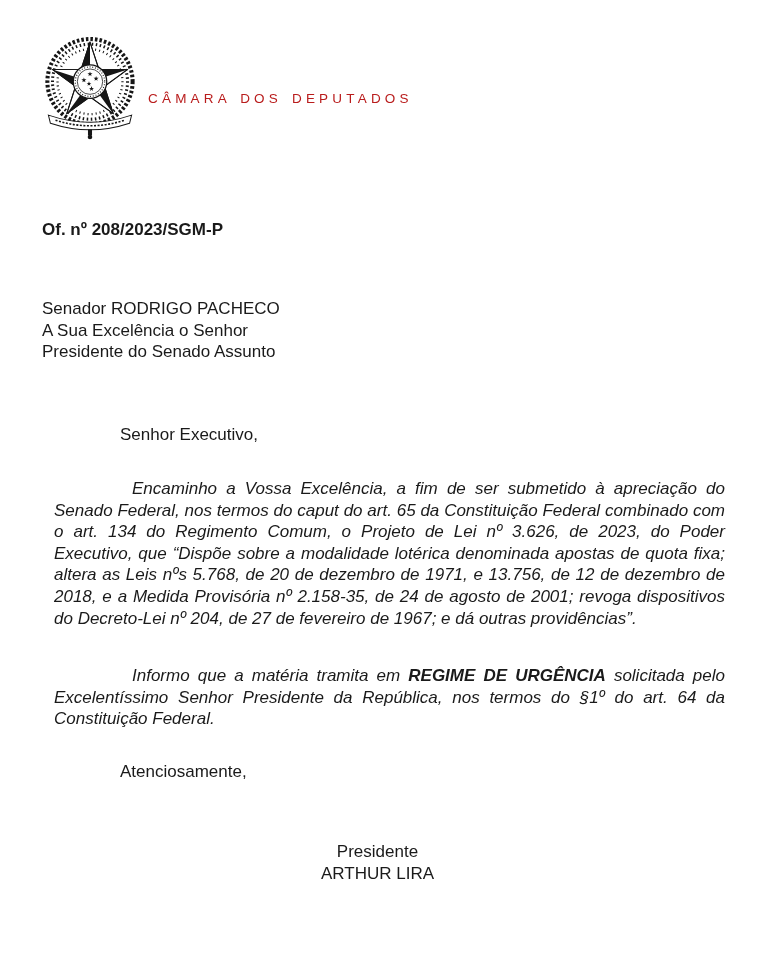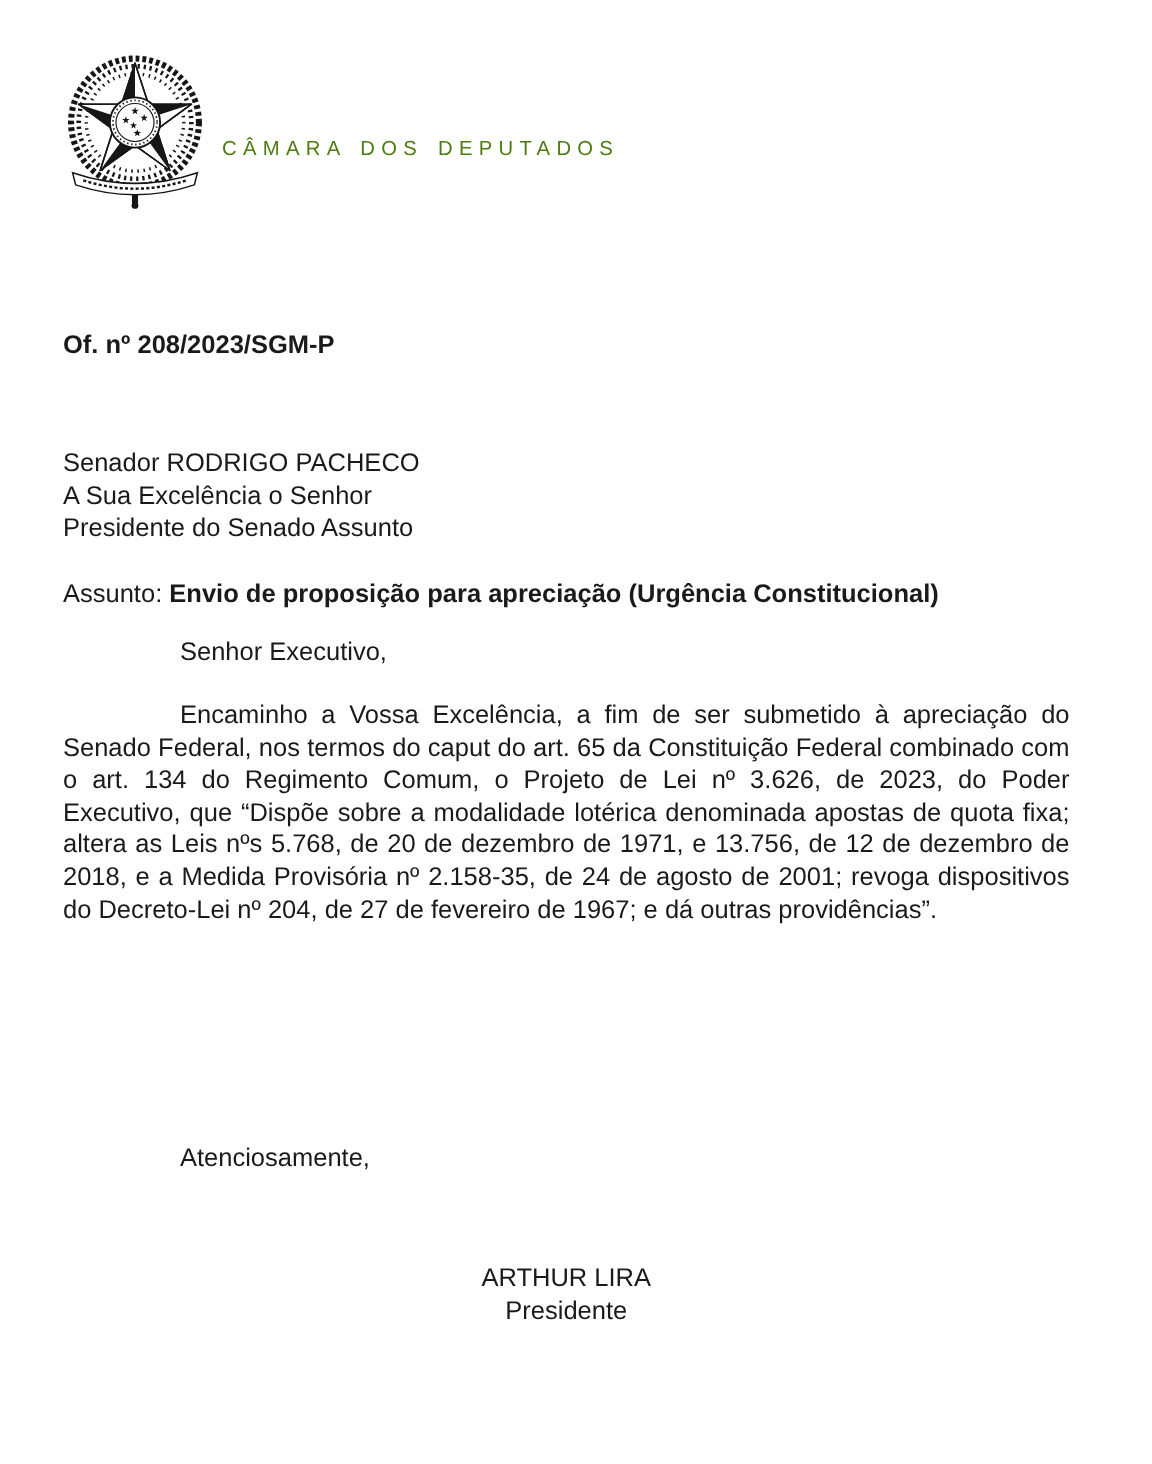--- a/index.html
+++ b/index.html
@@ -27,37 +27,38 @@
     width: 102px;
     height: 104px;
   }
   .emblem svg { display: block; width: 100%; height: 100%; }
   .org-name {
     left: 148px;
     top: 88px;
     font-size: 13.5px;
     letter-spacing: 4.2px;
     word-spacing: 2px;
-    color: #4d7c0f;
+    color: #b91c1c;
     white-space: nowrap;
   }
 
   
   .ref       { left: 42px;  top: 219px; font-weight: bold; }
   .dateline  { left: 42px;  right: 81px; top: 256px; text-align: right; }
   .recipient { left: 42px;  top: 298px; line-height: 21.6px; }
   .subject   { left: 42px;  top: 385px; width: 671px; }
   .subject b { font-weight: bold; }
   .salutation{ left: 120px; top: 424px; }
   .par {
     left: 42px;
     width: 671px;
     text-align: justify;
     text-indent: 78px;
-    margin: 0;
+    margin: 12px;
+    font-style: italic;
   }
   .par-1 { top: 466px; }
   .par-2 { top: 653px; }
   .closing   { left: 120px; top: 761px; }
   .signature { left: 42px;  top: 841px; width: 671px; text-align: center; line-height: 22px; }
 </style>
 </head>
 <body>
 
 <div class="page">
@@ -106,30 +107,27 @@
 
   <div class="abs ref">Of. nº 208/2023/SGM-P</div>
 
 
   <div class="abs recipient">
     <div>Senador RODRIGO PACHECO</div>
     <div>A Sua Excelência o Senhor</div>
     <div>Presidente do Senado Assunto</div>
   </div>
 
-  <div class="abs subject">
-    <span>Assunto:</span>
-    <b>Envio de proposição para apreciação (Urgência Constitucional)</b>
-  </div>
 
   <div class="abs salutation">Senhor Executivo,</div>
 
   <p class="abs par par-1">Encaminho a Vossa Excelência, a fim de ser submetido à apreciação do Senado Federal, nos termos do caput do art. 65 da Constituição Federal combinado com o art. 134 do Regimento Comum, o Projeto de Lei nº 3.626, de 2023, do Poder Executivo, que “Dispõe sobre a modalidade lotérica denominada apostas de quota fixa; altera as Leis nºs 5.768, de 20 de dezembro de 1971, e 13.756, de 12 de dezembro de 2018, e a Medida Provisória nº 2.158-35, de 24 de agosto de 2001; revoga dispositivos do Decreto-Lei nº 204, de 27 de fevereiro de 1967; e dá outras providências”.</p>
 
+  <p class="abs par par-2"><span>Informo que a matéria tramita em </span><b>REGIME DE URGÊNCIA</b><span> solicitada pelo Excelentíssimo Senhor Presidente da República, nos termos do §1º do art. 64 da Constituição Federal.</span></p>
 
   <div class="abs closing">Atenciosamente,</div>
 
   <div class="abs signature">
+    <div>Presidente</div>
     <div>ARTHUR LIRA</div>
-    <div>Presidente</div>
   </div>
 
 </div>
 
 </body></html>

